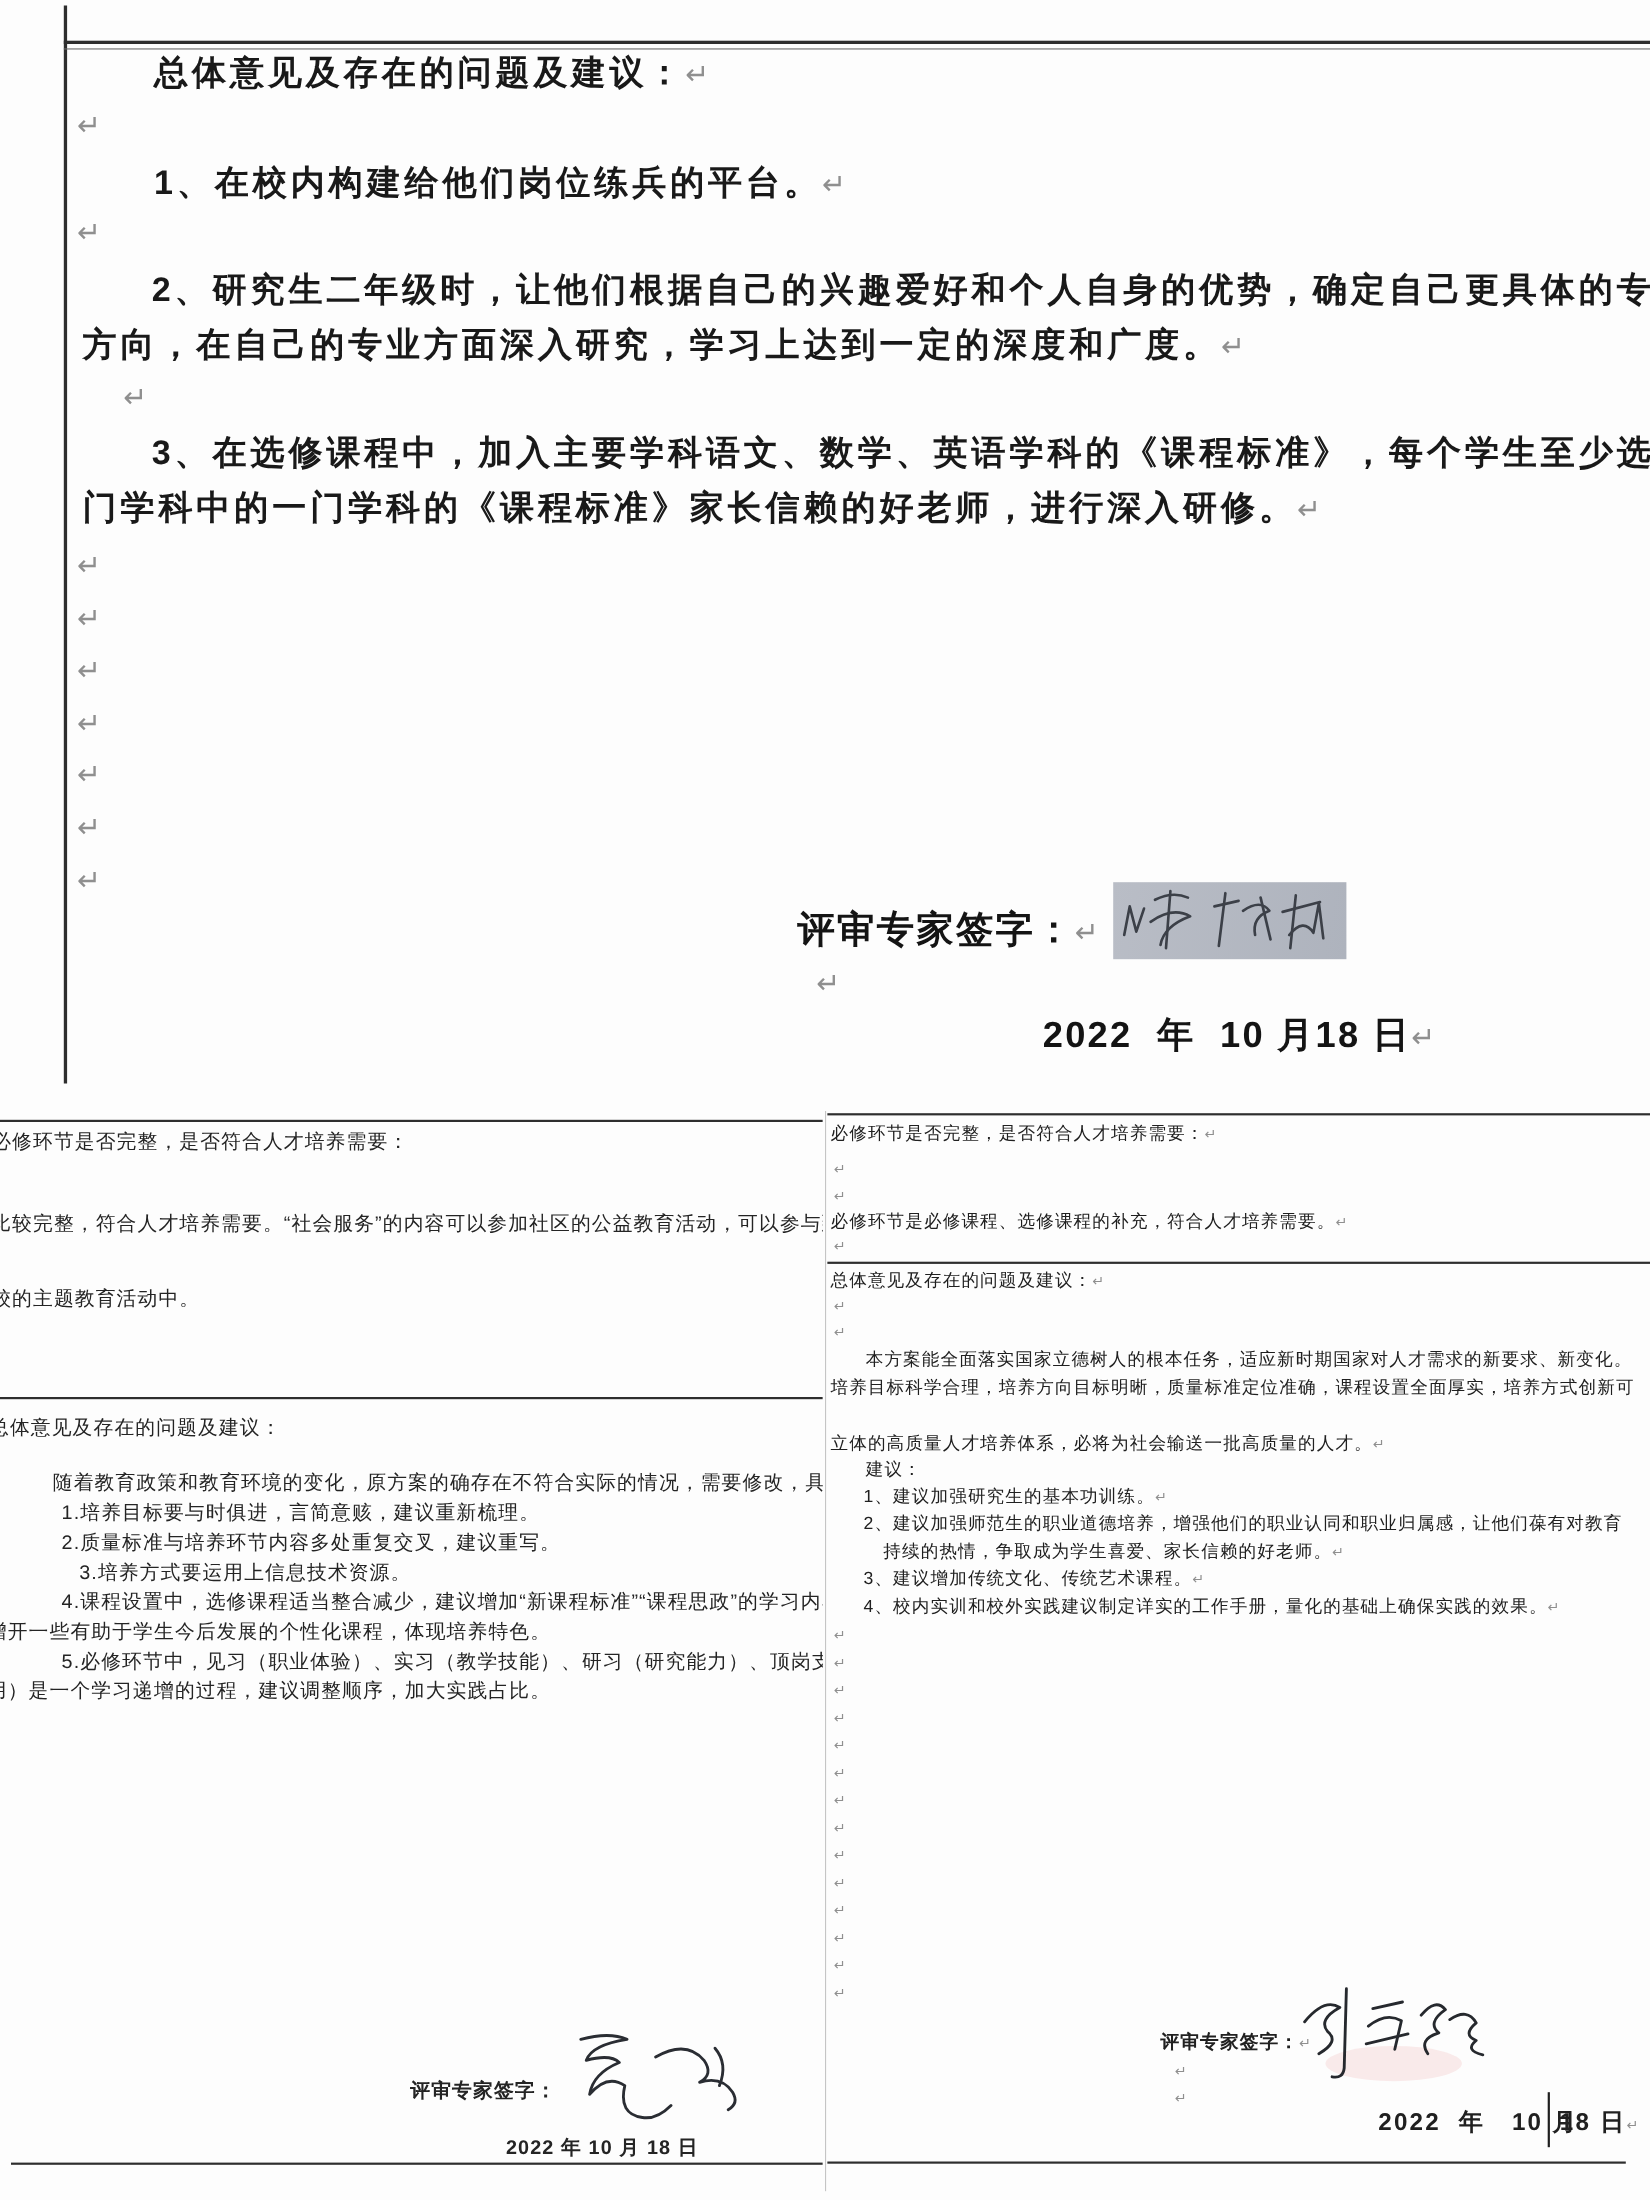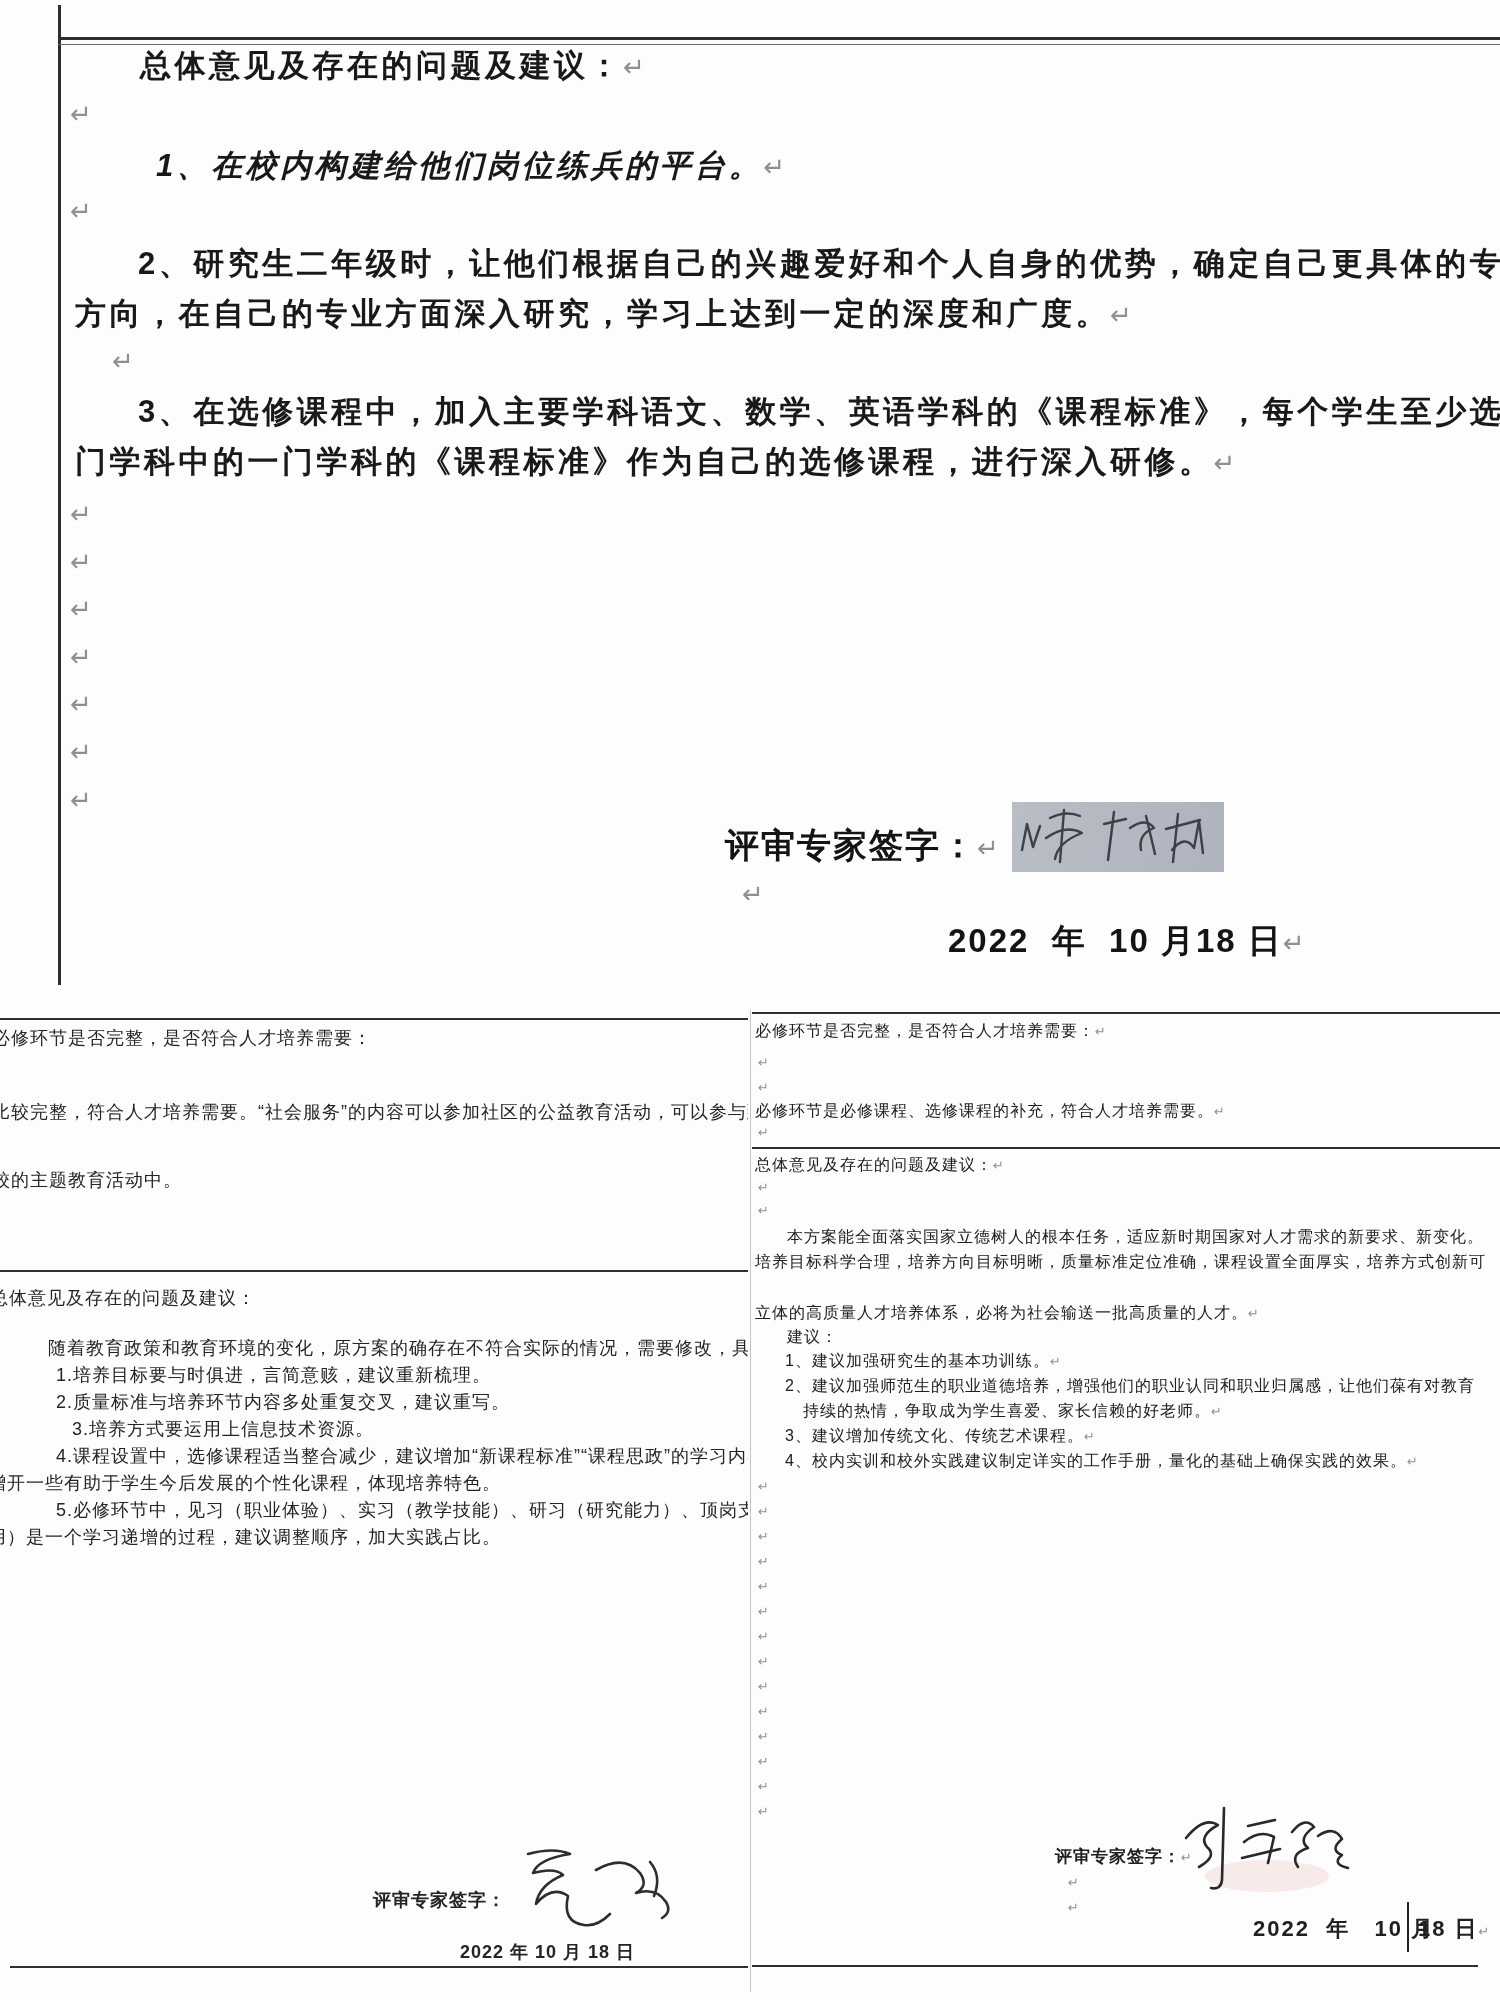--- a/index.html
+++ b/index.html
@@ -34,31 +34,31 @@
 
   <div class="docclip" style="left:0;top:0;width:1500px;height:1000px;">
     <div class="rule" style="left:58px;top:5px;width:3px;height:980px;"></div>
     <div class="rule" style="left:58px;top:37px;width:1442px;height:3px;"></div>
     <div class="rule" style="left:58px;top:44px;width:1442px;height:1px;background:#6a6a6a;"></div>
 
     <div class="ln fa" style="left:140px;top:48px;"><span>总体意见及存在的问题及建议：</span><span class="pm pm-a">↵</span></div>
 
     <div class="ln pm pm-a" style="left:70px;top:100px;">↵</div>
 
-    <div class="ln fa" style="left:156px;top:148px;font-style:italic;"><span>1、在校内构建给他们岗位练兵的平台。</span><span class="pm pm-a">↵</span></div>
+    <div class="ln fa" style="left:140px;top:148px;"><span>1、在校内构建给他们岗位练兵的平台。</span><span class="pm pm-a">↵</span></div>
 
     <div class="ln pm pm-a" style="left:70px;top:197px;">↵</div>
 
     <div class="ln fa" style="left:138px;top:246px;">2、研究生二年级时，让他们根据自己的兴趣爱好和个人自身的优势，确定自己更具体的专业</div>
     <div class="ln fa" style="left:75px;top:296px;"><span>方向，在自己的专业方面深入研究，学习上达到一定的深度和广度。</span><span class="pm pm-a">↵</span></div>
 
     <div class="ln pm pm-a" style="left:112px;top:347px;">↵</div>
 
     <div class="ln fa" style="left:138px;top:394px;">3、在选修课程中，加入主要学科语文、数学、英语学科的《课程标准》，每个学生至少选定三</div>
-    <div class="ln fa" style="left:75px;top:444px;"><span>门学科中的一门学科的《课程标准》作为自己的选修课程，进行深入研修。</span><span class="pm pm-a">↵</span></div>
+    <div class="ln fa" style="left:75px;top:444px;"><span>门学科中的一门学科的《课程标准》家长信赖的好老师，进行深入研修。</span><span class="pm pm-a">↵</span></div>
 
     <div class="ln pm pm-a" style="left:70px;top:500px;">↵</div>
     <div class="ln pm pm-a" style="left:70px;top:548px;">↵</div>
     <div class="ln pm pm-a" style="left:70px;top:595px;">↵</div>
     <div class="ln pm pm-a" style="left:70px;top:643px;">↵</div>
     <div class="ln pm pm-a" style="left:70px;top:690px;">↵</div>
     <div class="ln pm pm-a" style="left:70px;top:738px;">↵</div>
     <div class="ln pm pm-a" style="left:70px;top:786px;">↵</div>
 
     <div class="ln fa-sig" style="left:725px;top:826px;"><span>评审专家签字：</span><span class="pm pm-a">↵</span></div>

